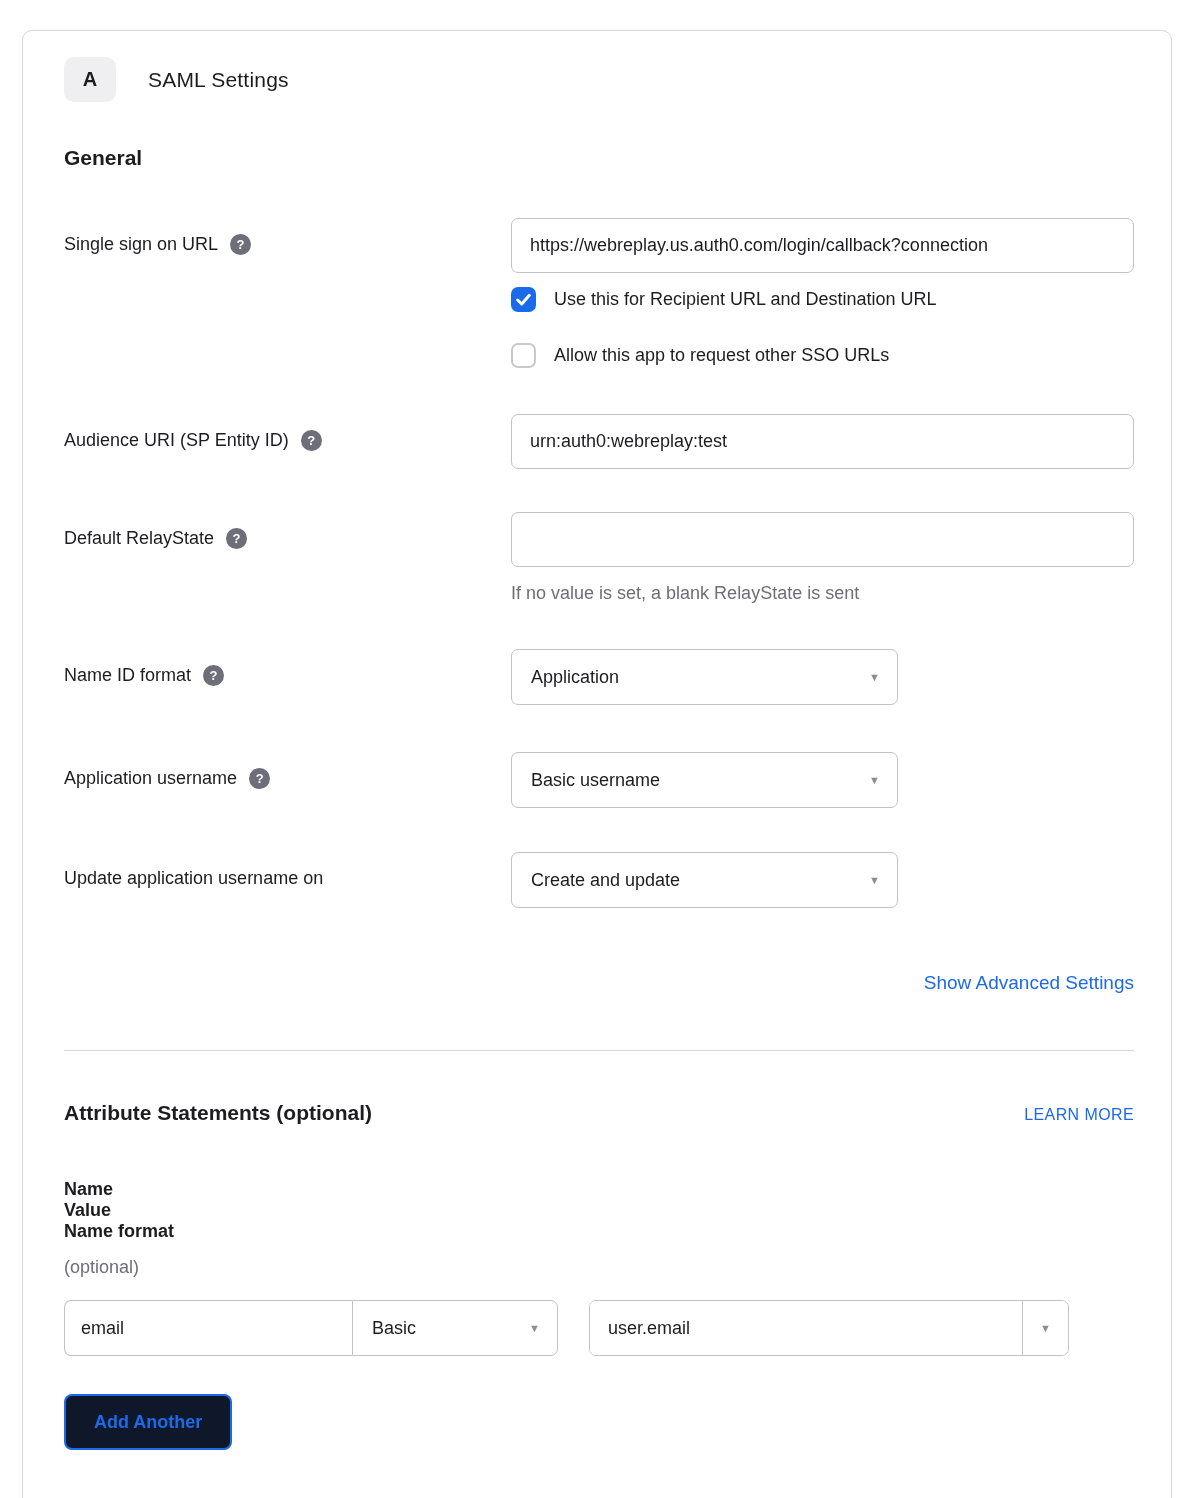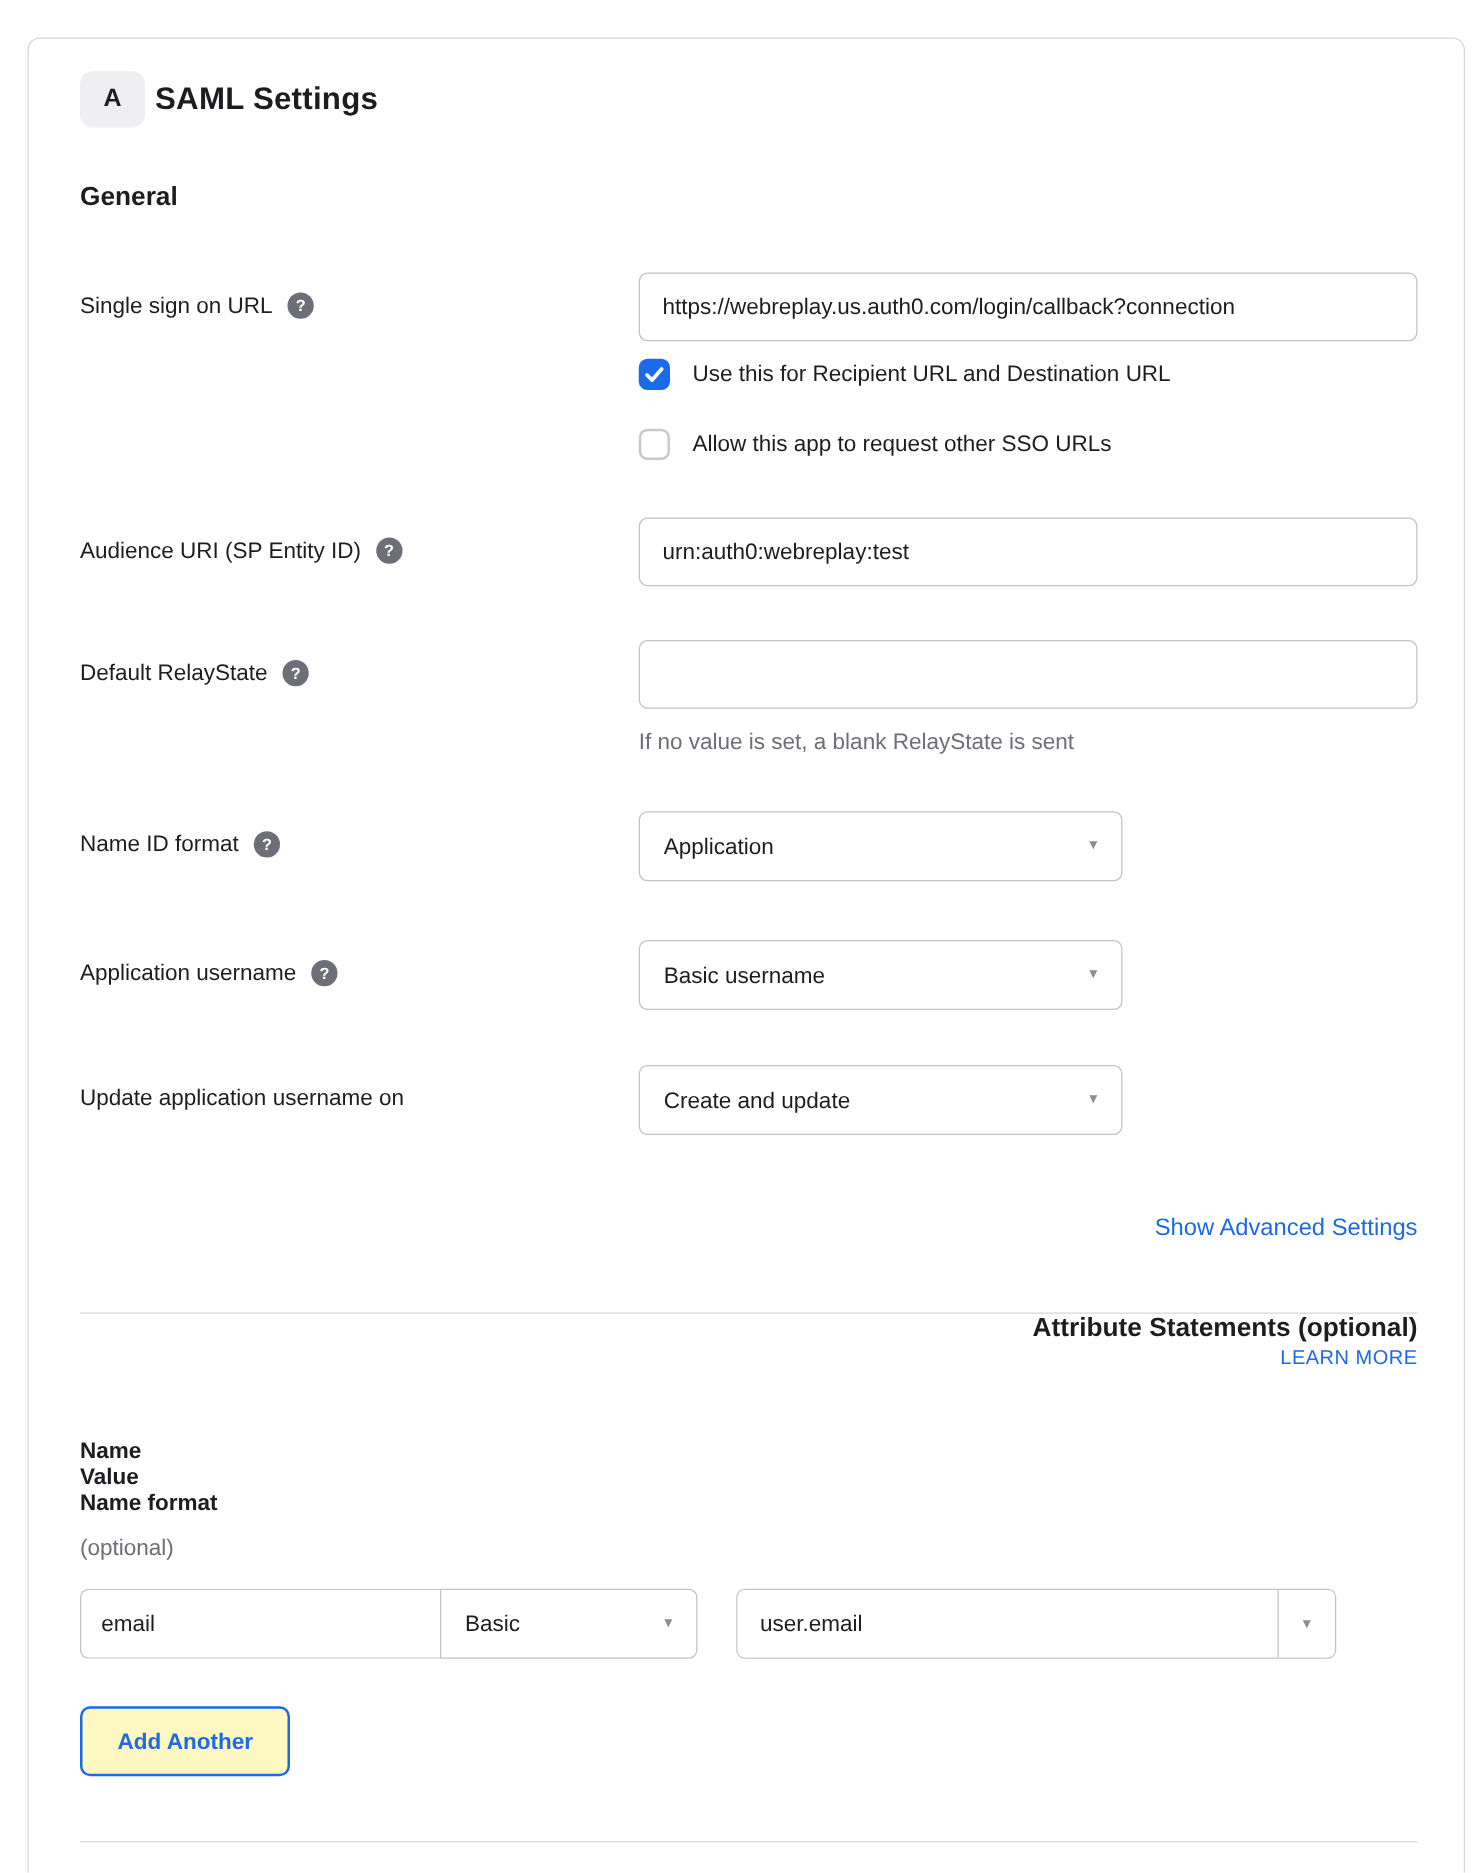--- a/index.html
+++ b/index.html
@@ -24,21 +24,21 @@
   }
   .content{margin:26px 0 0 41px;width:1070px;}
 
   
   .panel-header{display:flex;align-items:center;margin-bottom:44px;}
   .step-badge{
     width:52px;height:45px;border-radius:10px;background:var(--badge-background);
     display:flex;align-items:center;justify-content:center;
     font-size:20px;font-weight:bold;color:var(--text-primary);
   }
-  .panel-title{font-size:25px;font-weight:bold;margin-left:8px;letter-spacing:.2px;}
+  .panel-title{font-size:21px;font-weight:normal;margin-left:32px;letter-spacing:.2px;}
 
   .h-general{font-size:21px;font-weight:bold;margin-bottom:48px;}
 
   
   .frow{display:flex;}
   .flabel{width:447px;padding-top:14px;font-size:18px;display:flex;align-items:flex-start;}
   .flabel .ltext{line-height:24px;}
   .fctrl{width:623px;}
   .help{
     width:21px;height:21px;border-radius:50%;background:var(--text-secondary);
@@ -68,21 +68,21 @@
     position:absolute;right:17px;top:50%;transform:translateY(-50%);
     color:#8d8d95;font-size:11px;line-height:1;
   }
 
   .advanced-row{width:1070px;text-align:right;margin-top:64px;}
   .advanced-link{color:var(--accent-blue);font-size:19px;text-decoration:none;cursor:pointer;}
 
   .hr{border:0;border-top:1px solid var(--divider);width:1070px;margin-top:56px;}
 
   
-  .attr-head{display:flex;justify-content:space-between;align-items:flex-end;flex-direction:column;}
+  .attr-head{display:flex;justify-content:space-between;align-items:center;margin-top:50px;}
   .attr-title{font-size:21px;font-weight:bold;}
   .learn-more{color:var(--accent-blue);font-size:16px;letter-spacing:.4px;text-decoration:none;cursor:pointer;margin-top:3px;}
 
   .attr-cols{display:flex;margin-top:54px;flex-direction:column;}
   .attr-col{font-size:18px;font-weight:bold;}
   .attr-col .note{font-size:18px;font-weight:normal;color:var(--text-secondary);margin-top:15px;}
   .col-name{width:271px;}
   .col-format{width:270px;}
   .col-value{flex:1;}
 
@@ -98,21 +98,21 @@
   .value-group input{
     flex:1;border:none;outline:none;padding:0 18px;font-size:18px;
     font-family:inherit;color:var(--text-primary);
   }
   .value-arrow-btn{
     width:46px;border:none;border-left:1px solid var(--input-border);background:#fff;
     display:flex;align-items:center;justify-content:center;color:#8d8d95;font-size:11px;cursor:pointer;
   }
 
   .add-btn{
-    margin-top:38px;background:#fef9c3;border:2px solid var(--accent-blue);border-radius:8px;
+    margin-top:38px;background:#0f172a;border:2px solid var(--accent-blue);border-radius:8px;
     color:var(--accent-blue);font-size:18px;font-weight:bold;font-family:inherit;
     padding:0 28px;height:56px;cursor:pointer;
   }
   .hr.bottom{margin-top:52px;}
 </style>
 </head>
 <body>
 
 <div class="card">
   <div class="content">

